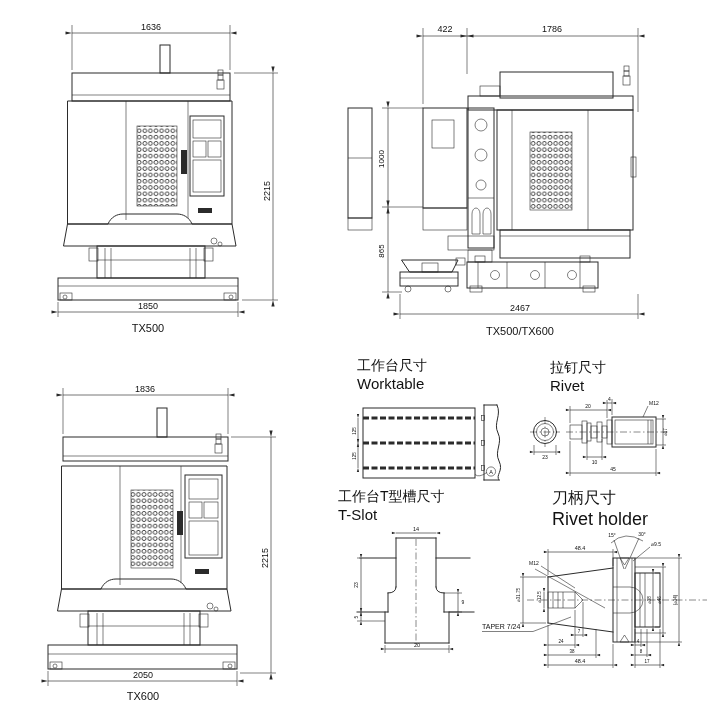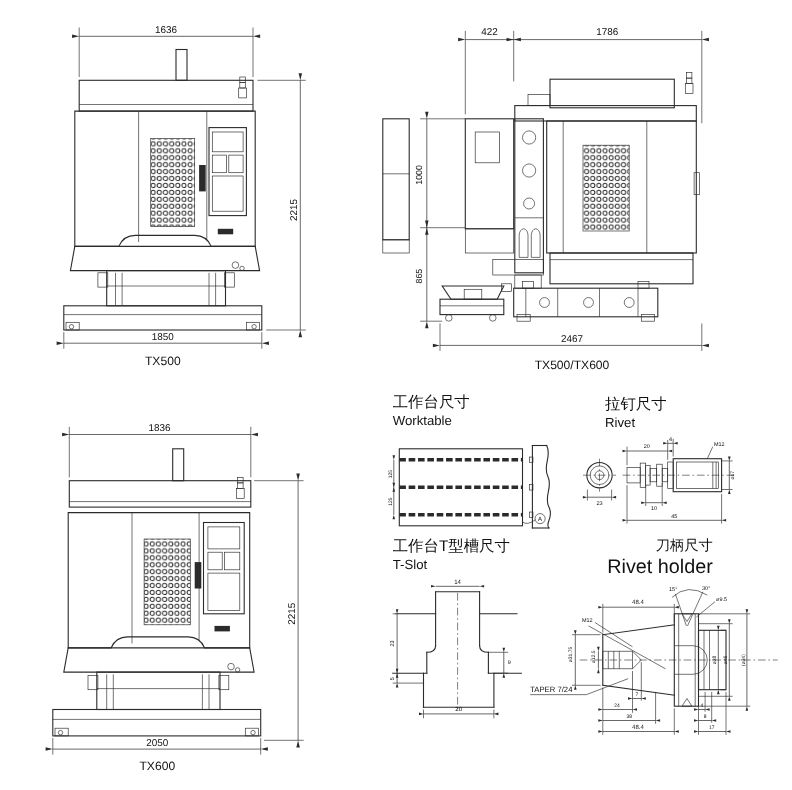--- a/index.html
+++ b/index.html
@@ -13,22 +13,22 @@
   .fl{fill:#2b2b2b;stroke:none;}
   text{fill:#111;font-family:"Liberation Sans",sans-serif;}
   .dim{font-size:9px;}
   .dim8{font-size:8px;}
   .lbl{font-size:11px;}
   .t5{font-size:5px;}
   .t45{font-size:4.5px;}
   .t55{font-size:5.5px;}
   .t7{font-size:7px;}
   .ttl{position:absolute;line-height:1.25;color:#111;}
-  .zh{font-size:14px;text-align:right;}
-  .en{font-size:12px;}
+  .zh{font-size:14px;}
+  .en{font-size:15px;}
   .en-big{font-size:18px;}
   .mid{text-anchor:middle;}
 </style>
 </head>
 <body>
 
 <svg width="0" height="0">
   <defs>
     <marker id="ar" markerWidth="8" markerHeight="4" refX="0.5" refY="2" orient="auto-start-reverse" markerUnits="userSpaceOnUse">
       <path d="M0.5,2 L7,0.4 L7,3.6 Z" fill="#2b2b2b"></path>
@@ -344,21 +344,21 @@
     <line class="tn" x1="40" y1="46" x2="40" y2="81"></line>
       <line class="tn" x1="126" y1="54" x2="126" y2="81"></line>
     <text class="t5 mid" x="83" y="75.5">45</text>
     <line class="dl" x1="133" y1="24" x2="133" y2="50" marker-start="url(#ar2)" marker-end="url(#ar2)"></line>
     <line class="tn" x1="126" y1="24" x2="136" y2="24"></line>
       <line class="tn" x1="126" y1="50" x2="136" y2="50"></line>
     <text class="t45 mid" x="137" y="37" transform="rotate(-90 137 37)">⌀17</text>
   </g>
 </svg>
 
-<div class="ttl" style="left:357px;top:488px">
+<div class="ttl" style="left:338px;top:488px">
   <div class="zh">工作台T型槽尺寸</div>
   <div class="en">T-Slot</div>
 </div>
 <svg style="left:352px;top:525px" width="140" height="145" viewBox="0 0 140 145">
   <g>
     <line class="cl" x1="64" y1="14" x2="64" y2="122"></line>
     <line class="ln" x1="44" y1="13" x2="84" y2="13"></line>
     <line class="ln" x1="44" y1="13" x2="44" y2="62"></line>
       <line class="ln" x1="84" y1="13" x2="84" y2="62"></line>
     <line class="ln" x1="8" y1="33" x2="44" y2="33"></line>
@@ -387,21 +387,21 @@
     <line class="dl" x1="106" y1="68" x2="106" y2="87" marker-start="url(#ar2)" marker-end="url(#ar2)"></line>
     <text class="t5 mid" x="111" y="79">9</text>
     <line class="tn" x1="33" y1="120" x2="33" y2="128"></line>
       <line class="tn" x1="97" y1="120" x2="97" y2="128"></line>
     <line class="dl" x1="33" y1="124" x2="97" y2="124" marker-start="url(#ar2)" marker-end="url(#ar2)"></line>
     <text class="t55 mid" x="65" y="121.5">20</text>
   </g>
 </svg>
 
 <div class="ttl" style="left:552px;top:488px">
-  <div class="zh" style="font-size:13px">刀柄尺寸</div>
+  <div class="zh" style="font-size:16px">刀柄尺寸</div>
   <div class="en-big">Rivet holder</div>
 </div>
 <svg style="left:475px;top:525px" width="245" height="165" viewBox="0 0 245 165">
   <g>
     <line class="cl" x1="52" y1="75" x2="232" y2="75"></line>
     <line class="ln" x1="73" y1="52" x2="73" y2="98"></line>
     <line class="ln" x1="73" y1="52" x2="138" y2="43"></line>
     <line class="ln" x1="73" y1="98" x2="138" y2="107"></line>
     <rect class="ln" x="138" y="33" width="22" height="84"></rect>
     <polygon class="tn" points="145,33 149.5,40 154,33"></polygon>

